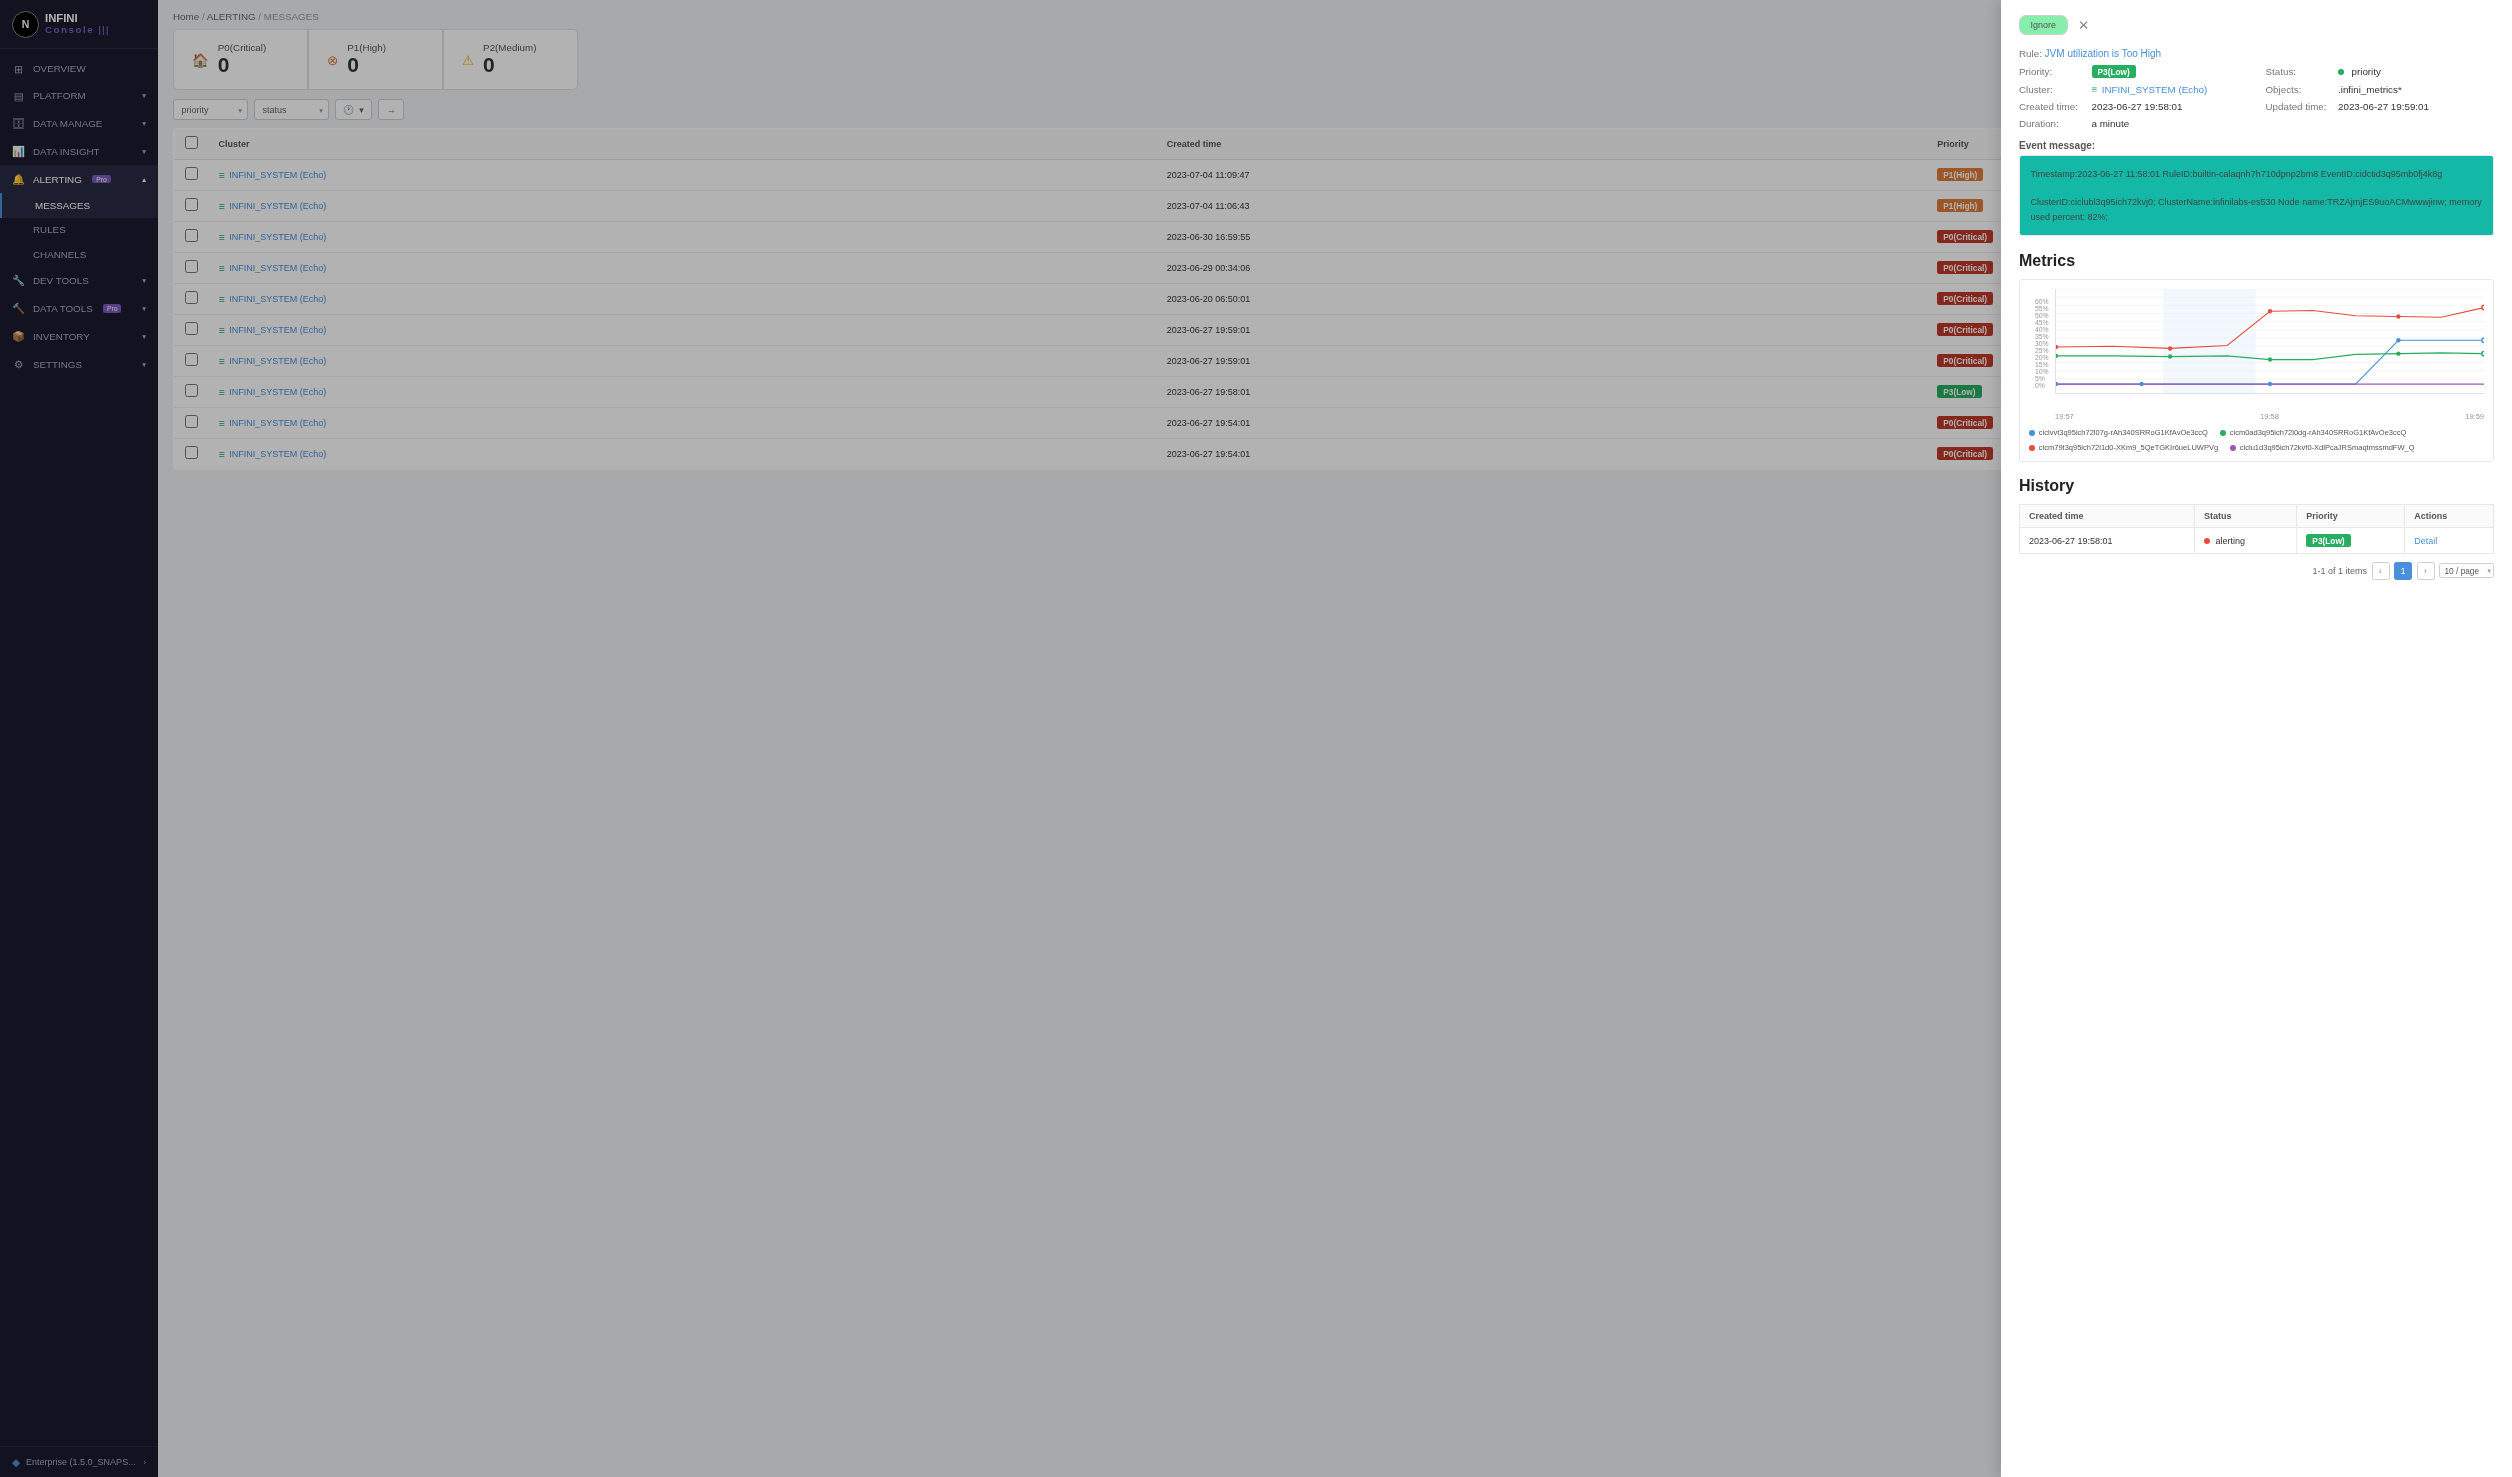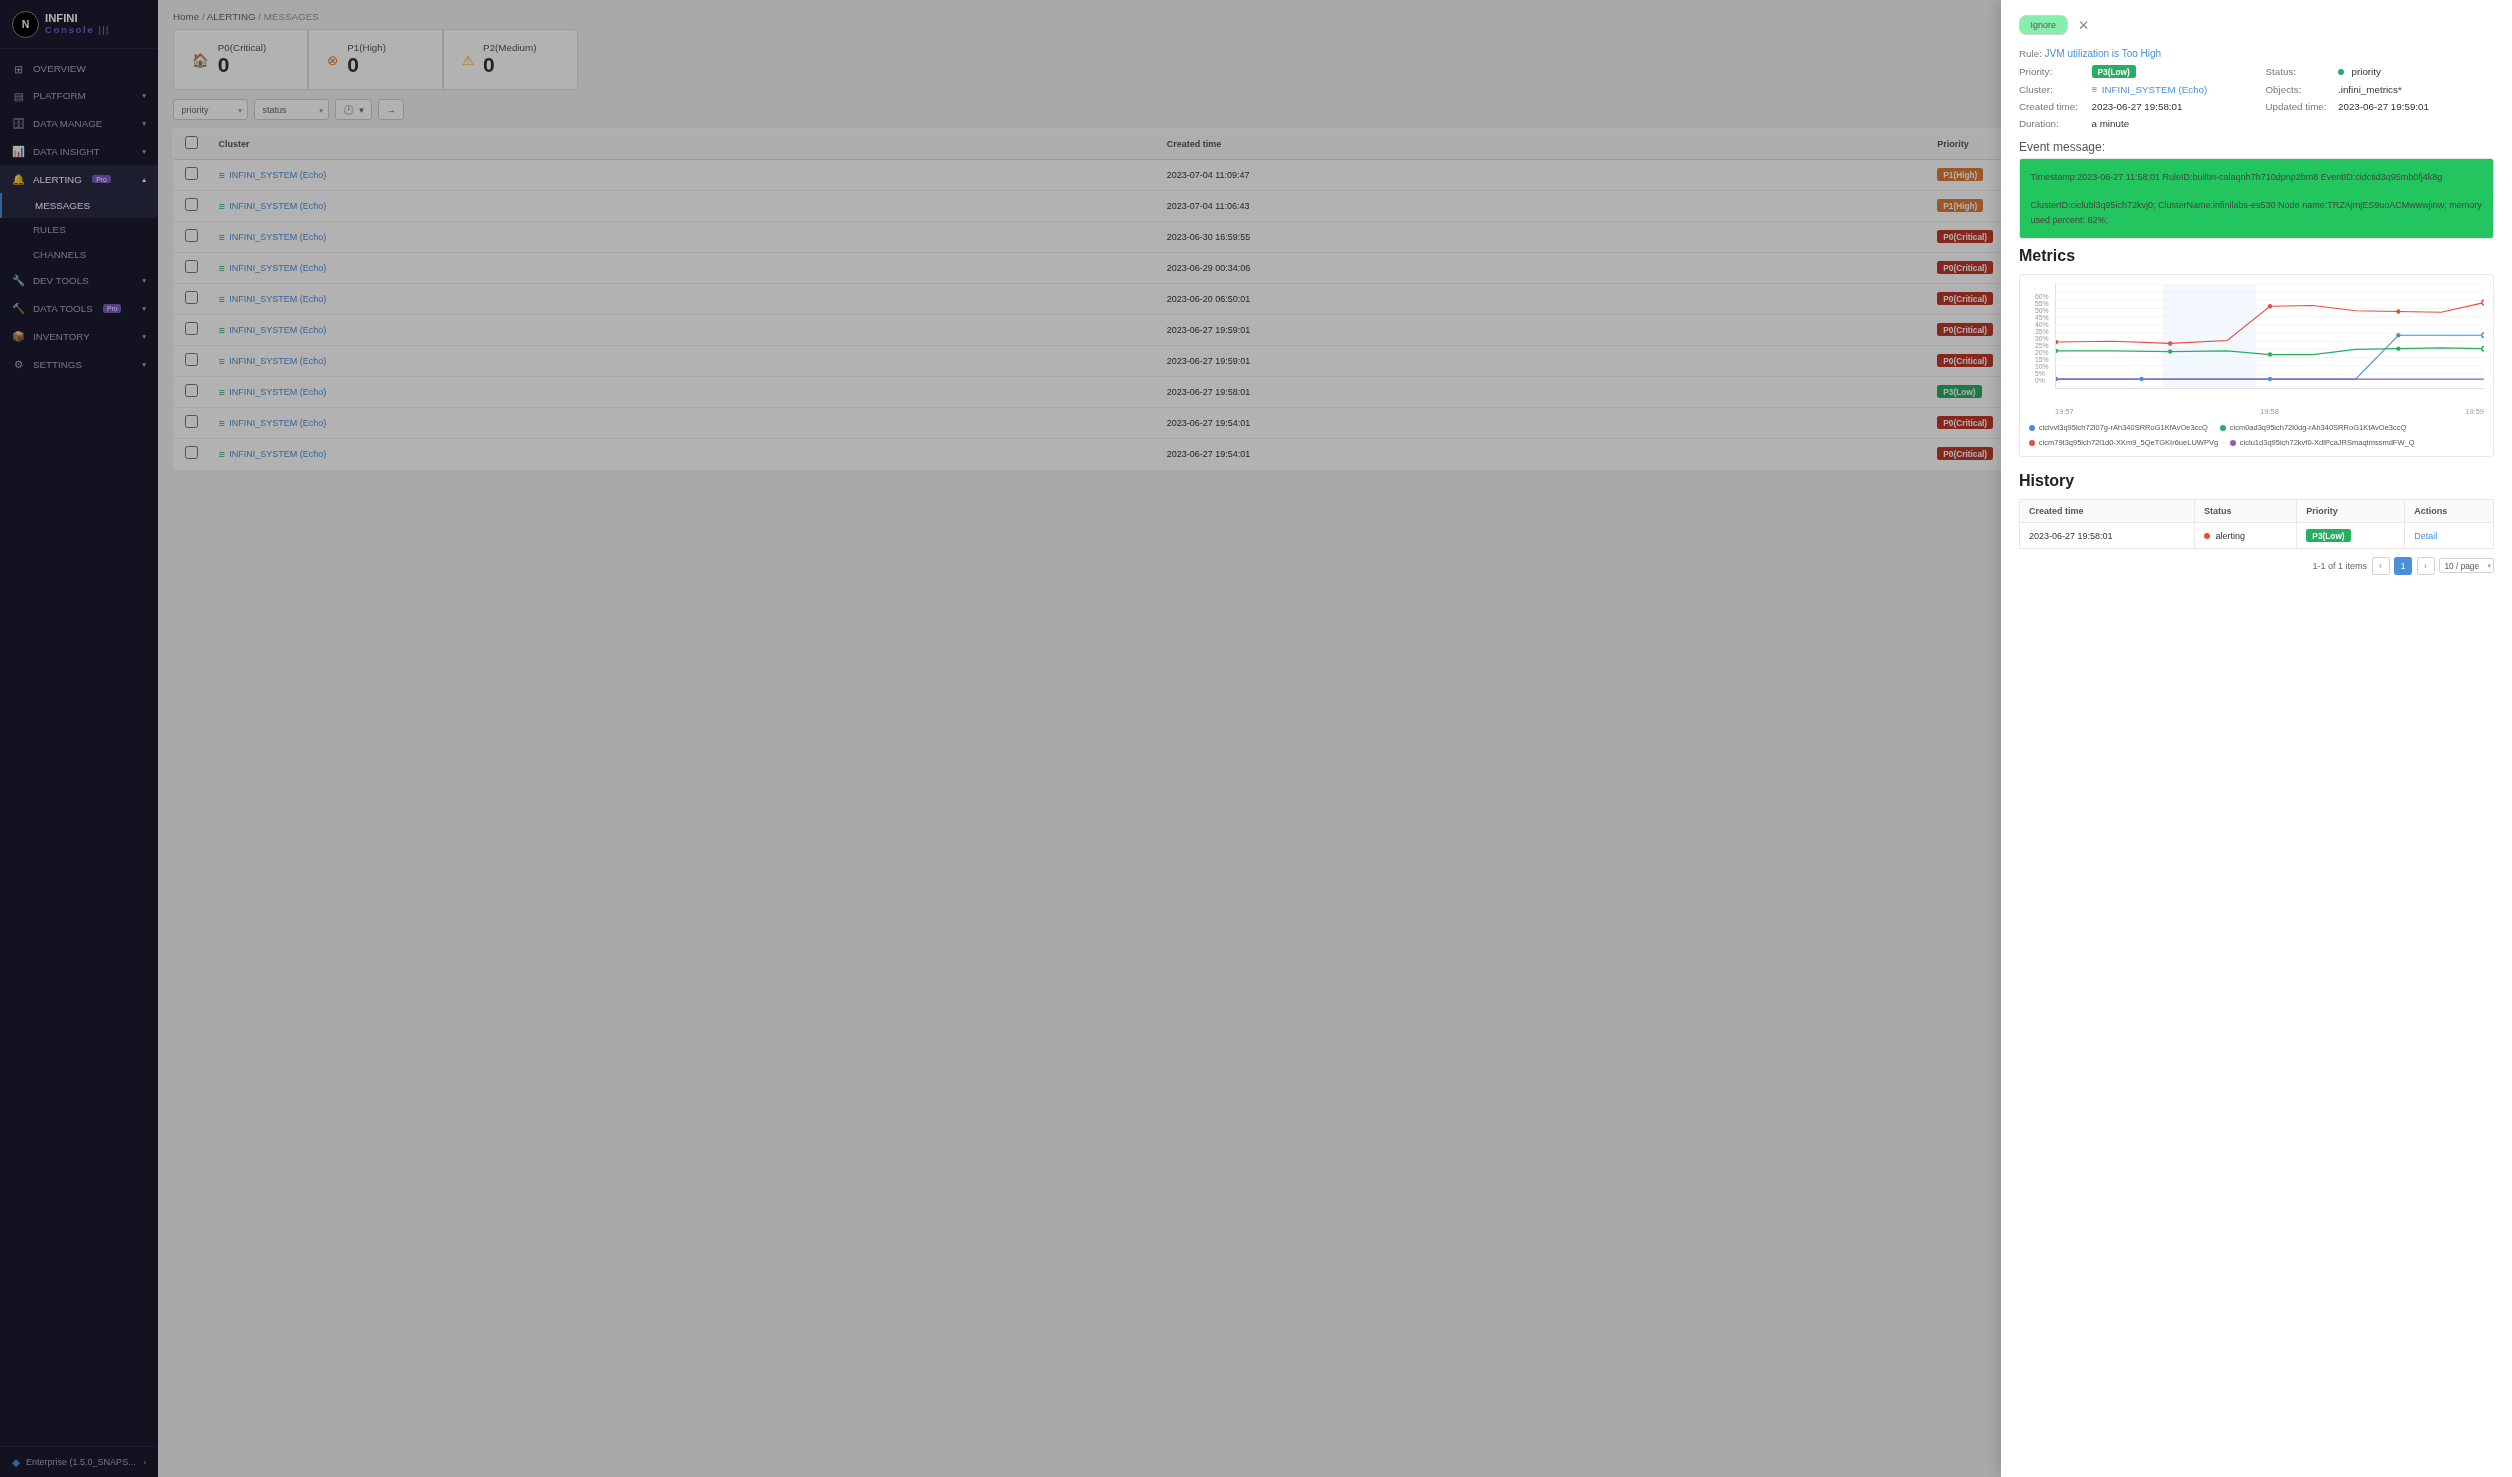--- a/index.html
+++ b/index.html
@@ -280,26 +280,26 @@
     .priority-badge-sm {
       display: inline-block;
       padding: 1.5px 6px;
       border-radius: 2.3px;
       font-size: 8.3px;
       font-weight: 600;
       color: white;
     }
 
     .event-message {
-      background: #22c55e;
+      background: #14b8a6;
       border: 0.8px solid #e8e8e8;
       border-radius: 3px;
       padding: 10.5px;
       margin-top: 4.5px;
-      margin-bottom: 8px;
+      margin-bottom: 16px;
       font-size: 9px;
       color: #444;
       line-height: 1.6;
     }
 
     .section-title {
       font-size: 16px;
       font-weight: 600;
       color: #222;
       margin-bottom: 9px;
@@ -663,21 +663,21 @@
       <span class="meta-label">Updated time:</span>
       <span class="meta-value">2023-06-27 19:59:01</span>
     </div>
     <div class="meta-row">
       <span class="meta-label">Duration:</span>
       <span class="meta-value">a minute</span>
     </div>
   </div>
 
   <div style="margin-bottom:3px">
-    <span style="font-size:12px;color:#555;font-weight:400">Event message:</span>
+    <span style="font-size:10px;color:#555;font-weight:700">Event message:</span>
   </div>
   <div class="event-message">
     <div>Timestamp:2023-06-27 11:58:01 RuleID:builtin-calaqnh7h710dpnp2bm8 EventID:cidctid3q95mb0fj4k8g</div>
     <br>
     <div>ClusterID:ciclubl3q95ich72kvj0; ClusterName:infinilabs-es530 Node name:TRZAjmjES9uoACMwwwjinw; memory used percent: 82%;</div>
   </div>
 
   <div class="section-title">Metrics</div>
 
   <div class="chart-container">

